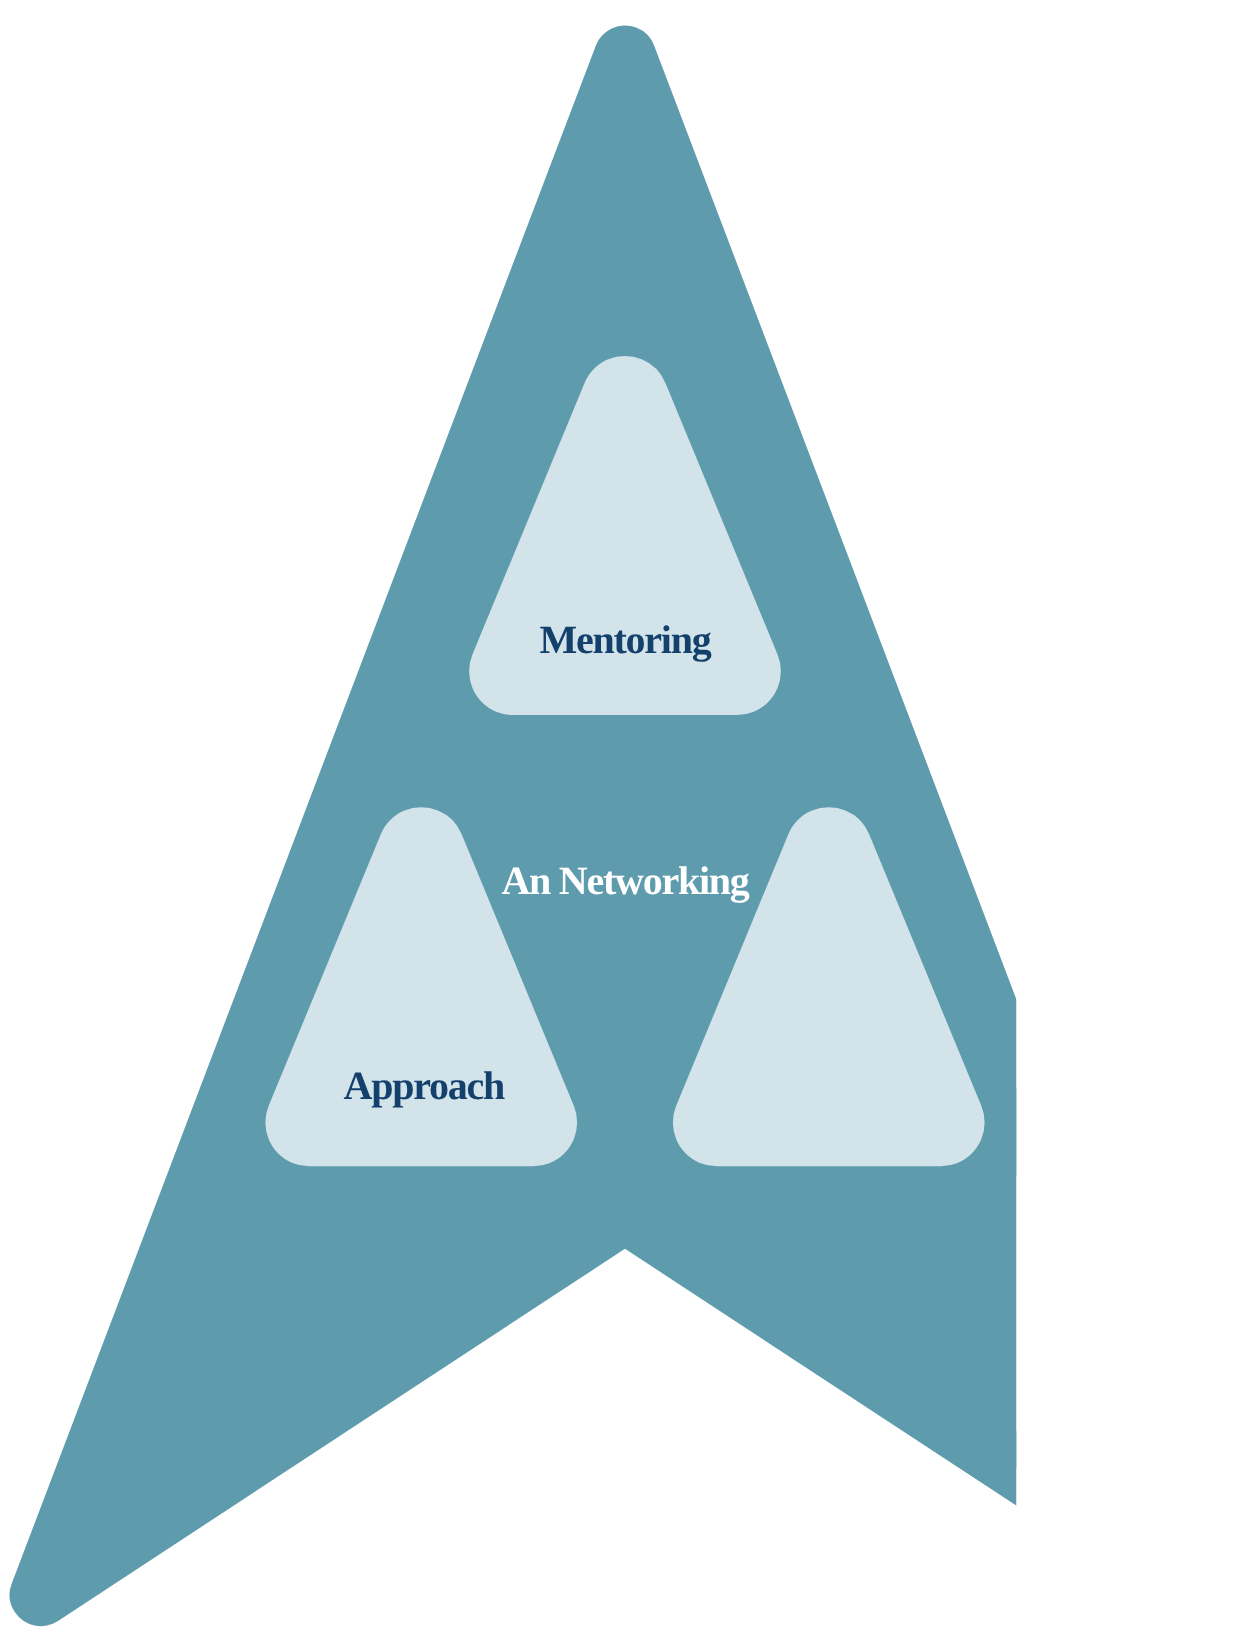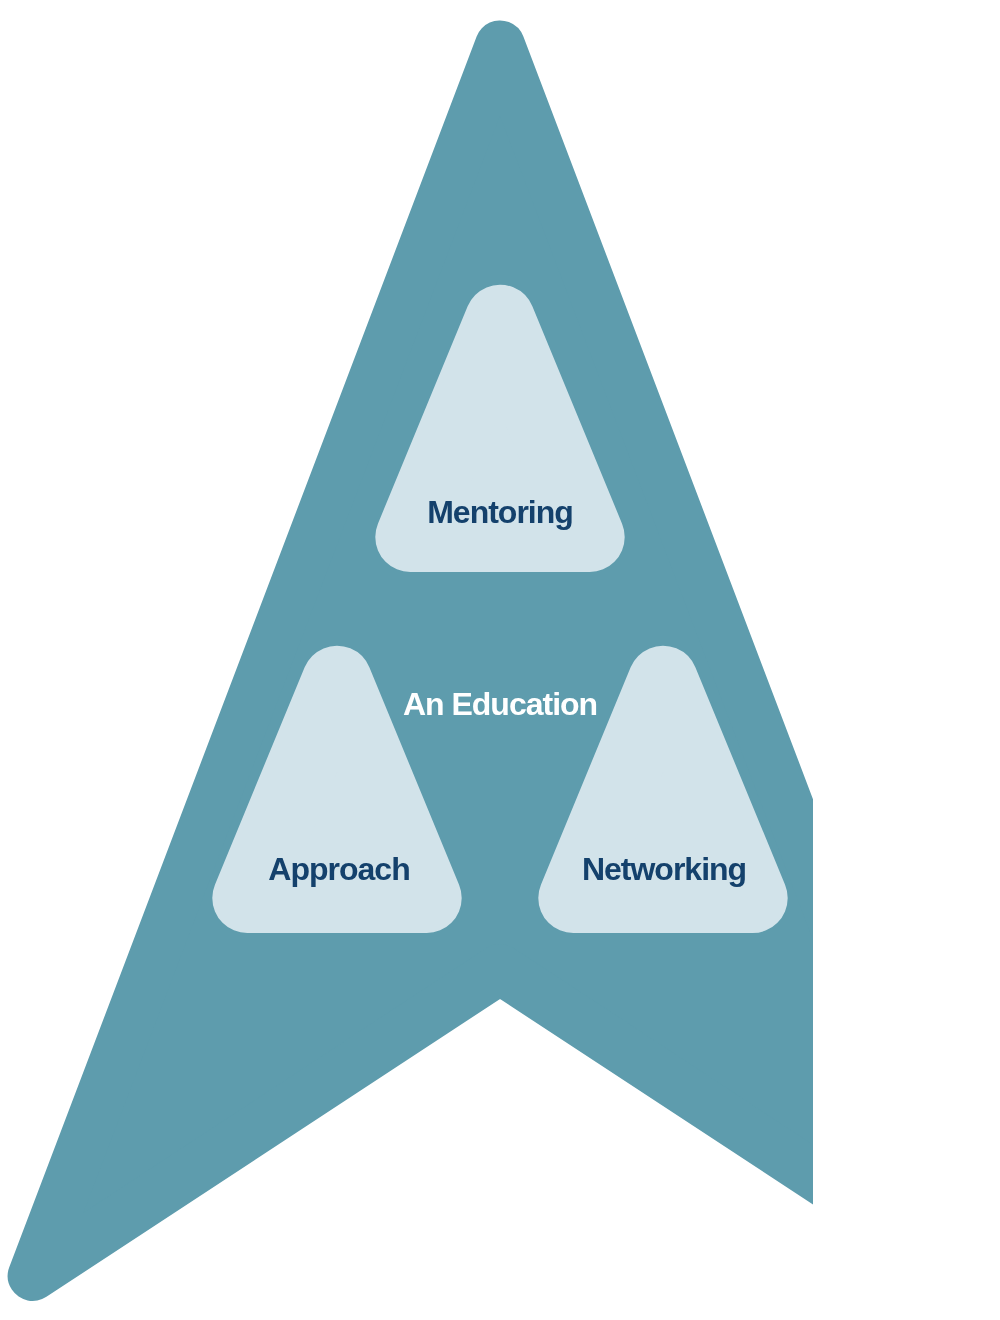--- a/index.html
+++ b/index.html
@@ -6,21 +6,21 @@
     margin: 0;
     padding: 0;
     background: #ffffff;
   }
   .stage {
     position: relative;
     width: 813px;
     height: 1320px;
     background: #ffffff;
     overflow: hidden;
-    font-family: Liberation Sans, sans-serif;
+    font-family: Liberation Serif, serif;
   }
   .stage svg {
     position: absolute;
     left: 0;
     top: 0;
     display: block;
   }
   .label {
     position: absolute;
     transform: translate(-50%, -50%);
@@ -51,19 +51,18 @@
 
     <path d="M 337 680.7 L 426.7 898 L 247.3 898 Z" stroke-width="70" stroke-linejoin="round" stroke-linecap="round" fill="#D2E3EA" stroke="#D2E3EA"></path>
 
     <path d="M 663 680.7 L 752.7 898 L 573.3 898 Z" stroke-width="70" stroke-linejoin="round" stroke-linecap="round" fill="#D2E3EA" stroke="#D2E3EA"></path>
   </svg>
 
   <div class="label tri-label" style="left: 500px; top: 512px; color: rgb(20, 65, 108);">Mentoring</div>
 
   <div class="label tri-label" style="left: 339px; top: 869px; color: rgb(20, 65, 108);">Approach</div>
 
-  <div class="label tri-label" style="left: 664px; top: 869px; color: rgb(20, 65, 108);">Networking</div>
 
   <div class="label center-title" style="left: 500px; top: 704px; color: rgb(255, 255, 255);">
-    <div>An Education</div>
+    <div>An Networking</div>
   </div>
 
 </div>
 
 </body></html>

